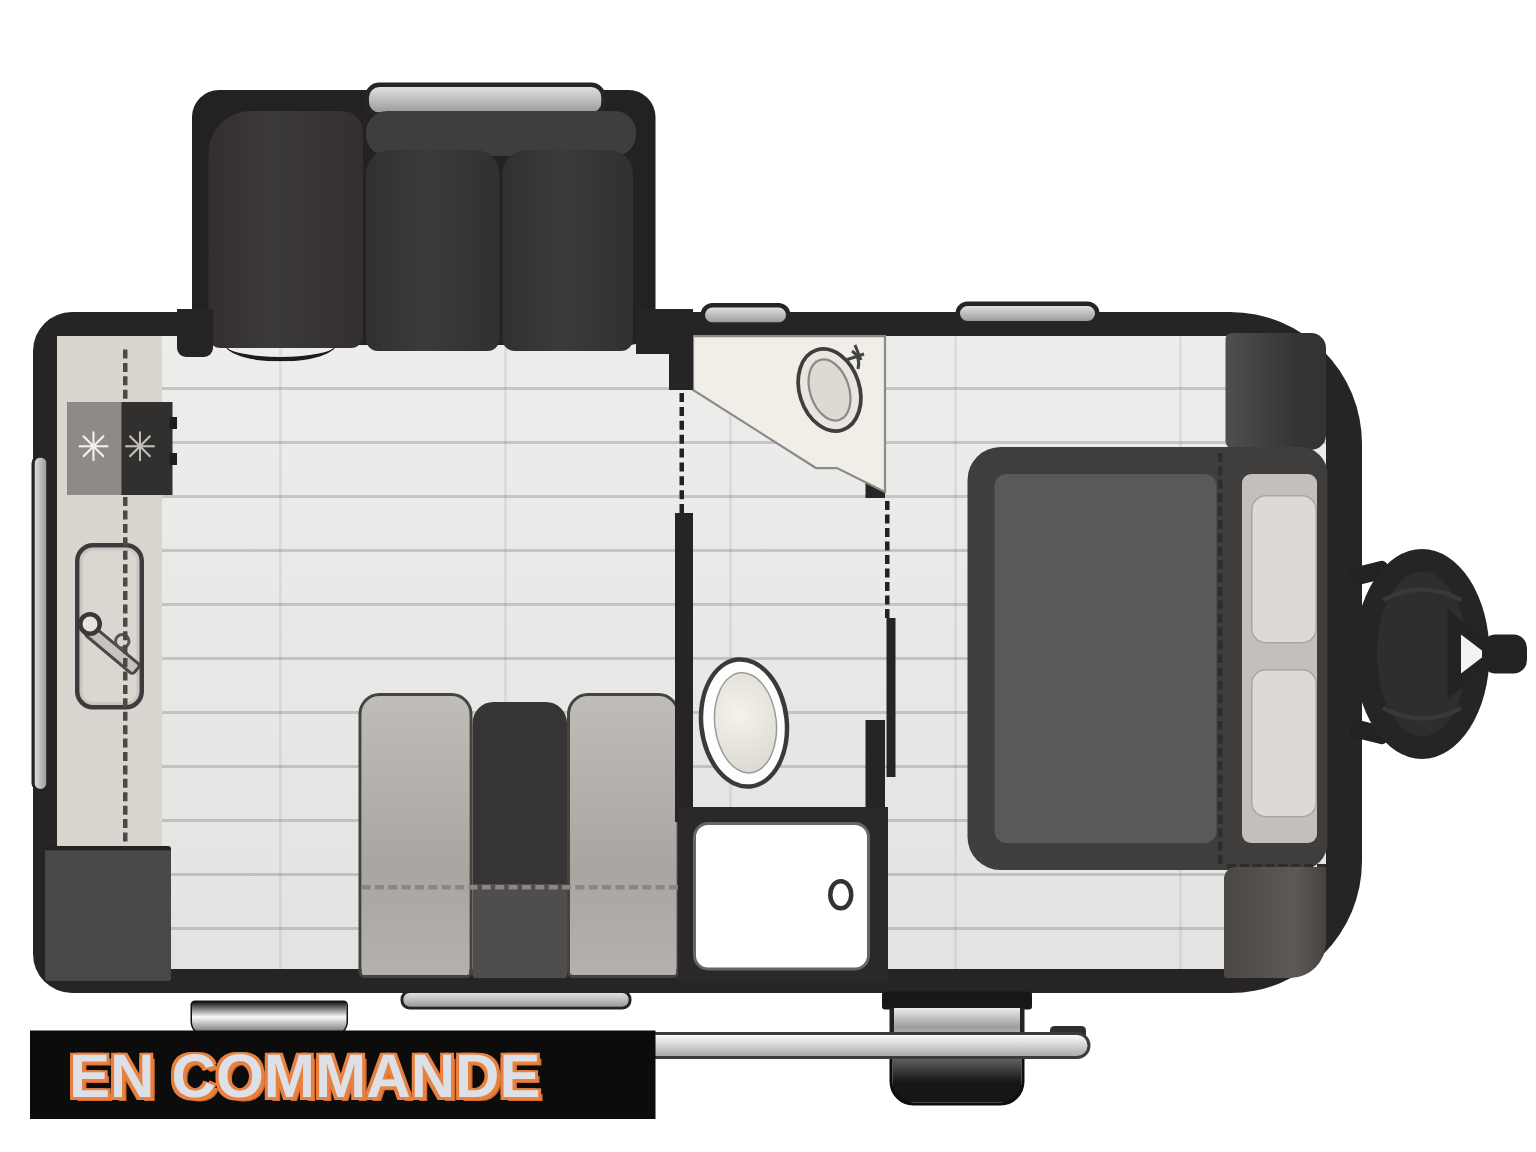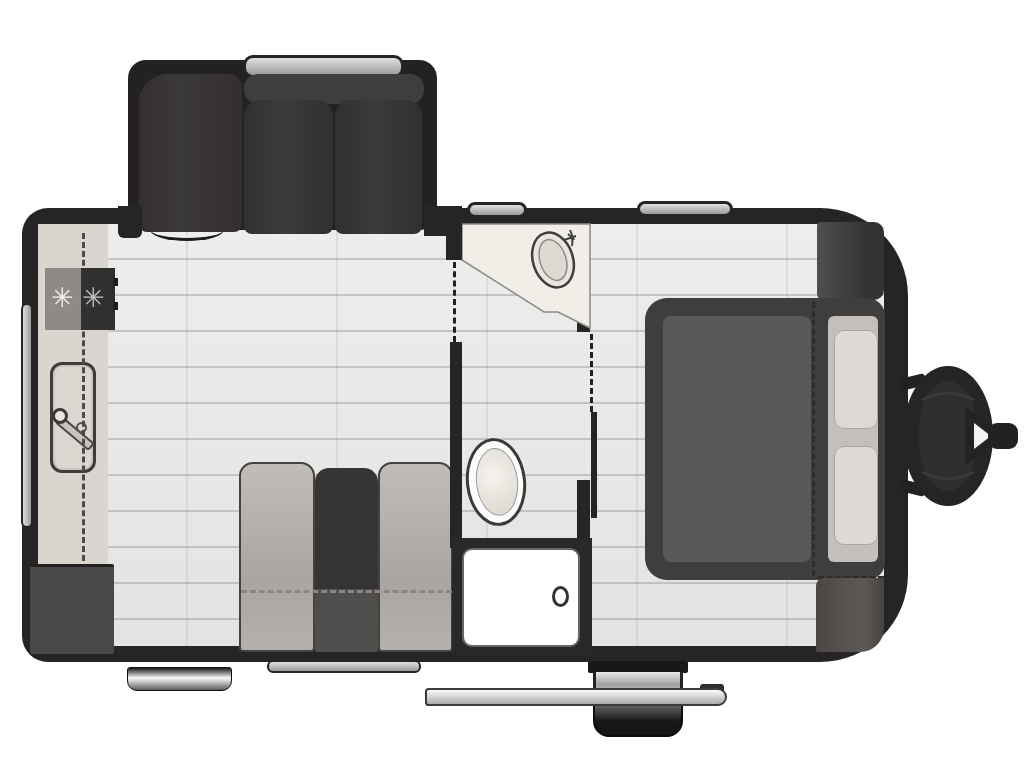--- a/index.html
+++ b/index.html
@@ -216,14 +216,17 @@
     <rect x="30" y="26" width="26" height="12" rx="4" fill="#232121" transform="rotate(-14 43 32)"></rect>
     <rect x="30" y="132" width="26" height="12" rx="4" fill="#232121" transform="rotate(14 43 138)"></rect>
     <ellipse cx="78" cy="86" rx="45" ry="70" fill="#262424"></ellipse>
     <ellipse cx="78" cy="86" rx="30" ry="55" fill="#2f2d2d"></ellipse>
     <path d="M52,50 q26,-14 52,0 M52,122 q26,14 52,0" fill="none" stroke="#3a3838" stroke-width="3"></path>
     <path d="M95,56 L132,86 L95,116 Z" fill="#242222"></path>
     <path d="M104,73 L121,86 L104,99 Z" fill="#f2f2f2"></path>
     <rect x="118" y="73" width="30" height="26" rx="9" fill="#232121"></rect>
   </svg>
 
+  <div class="abs banner">
+    <div class="banner-text">EN COMMANDE</div>
+  </div>
 
 </div>
 
 </body></html>

